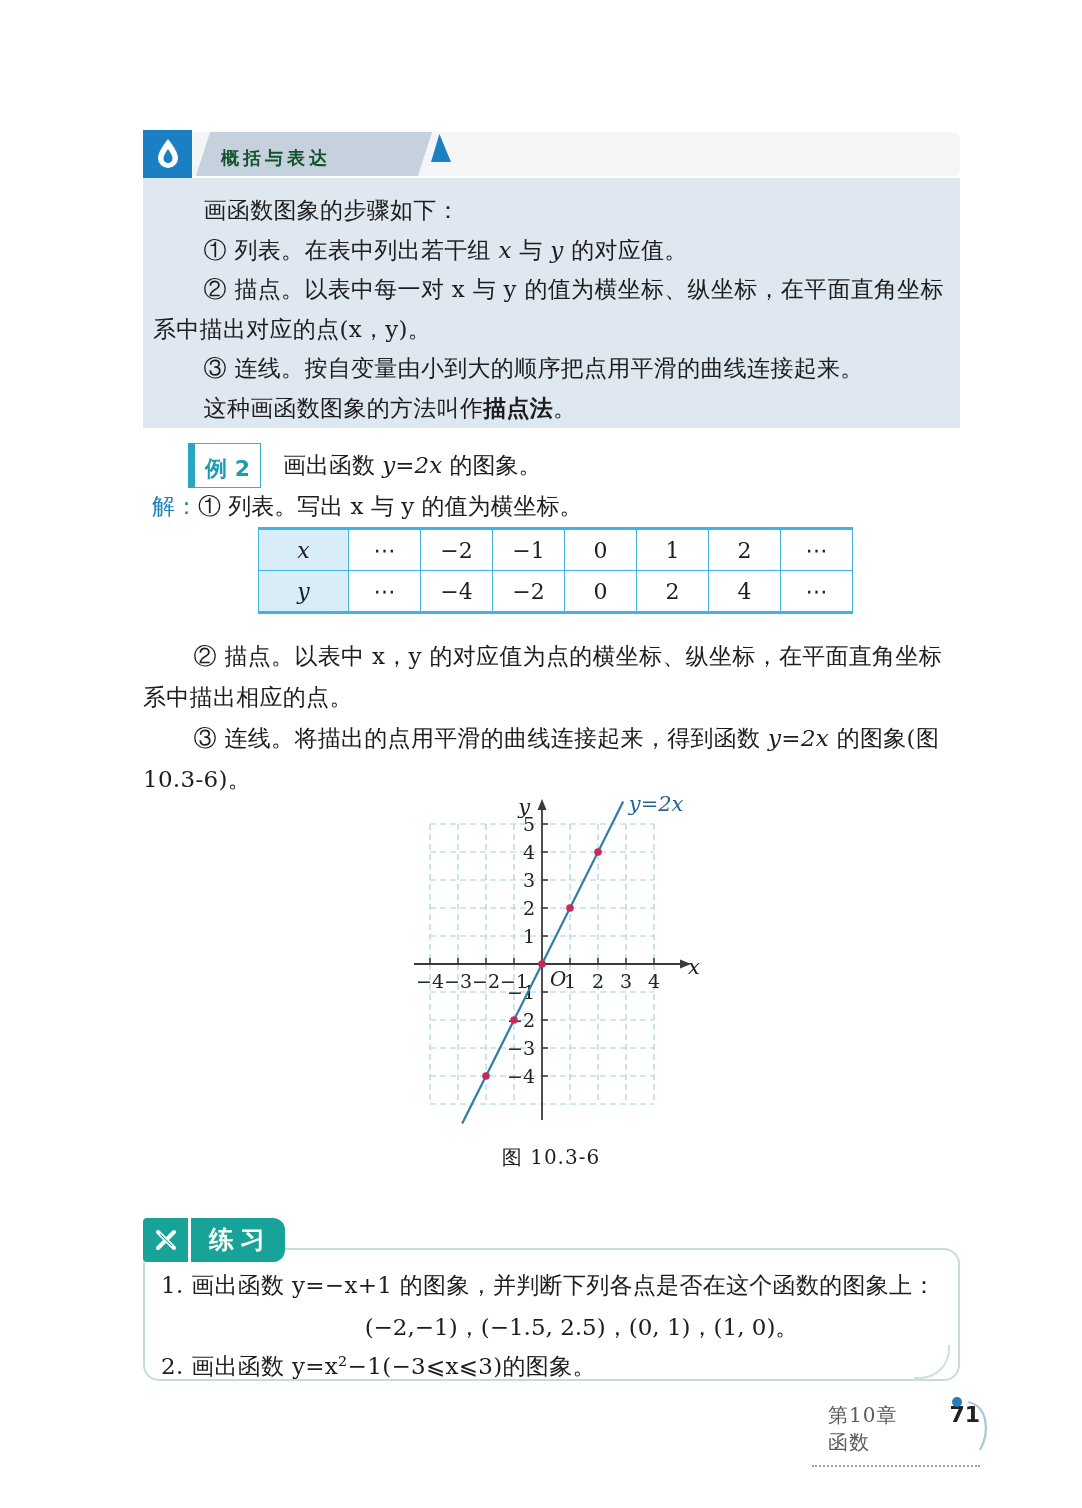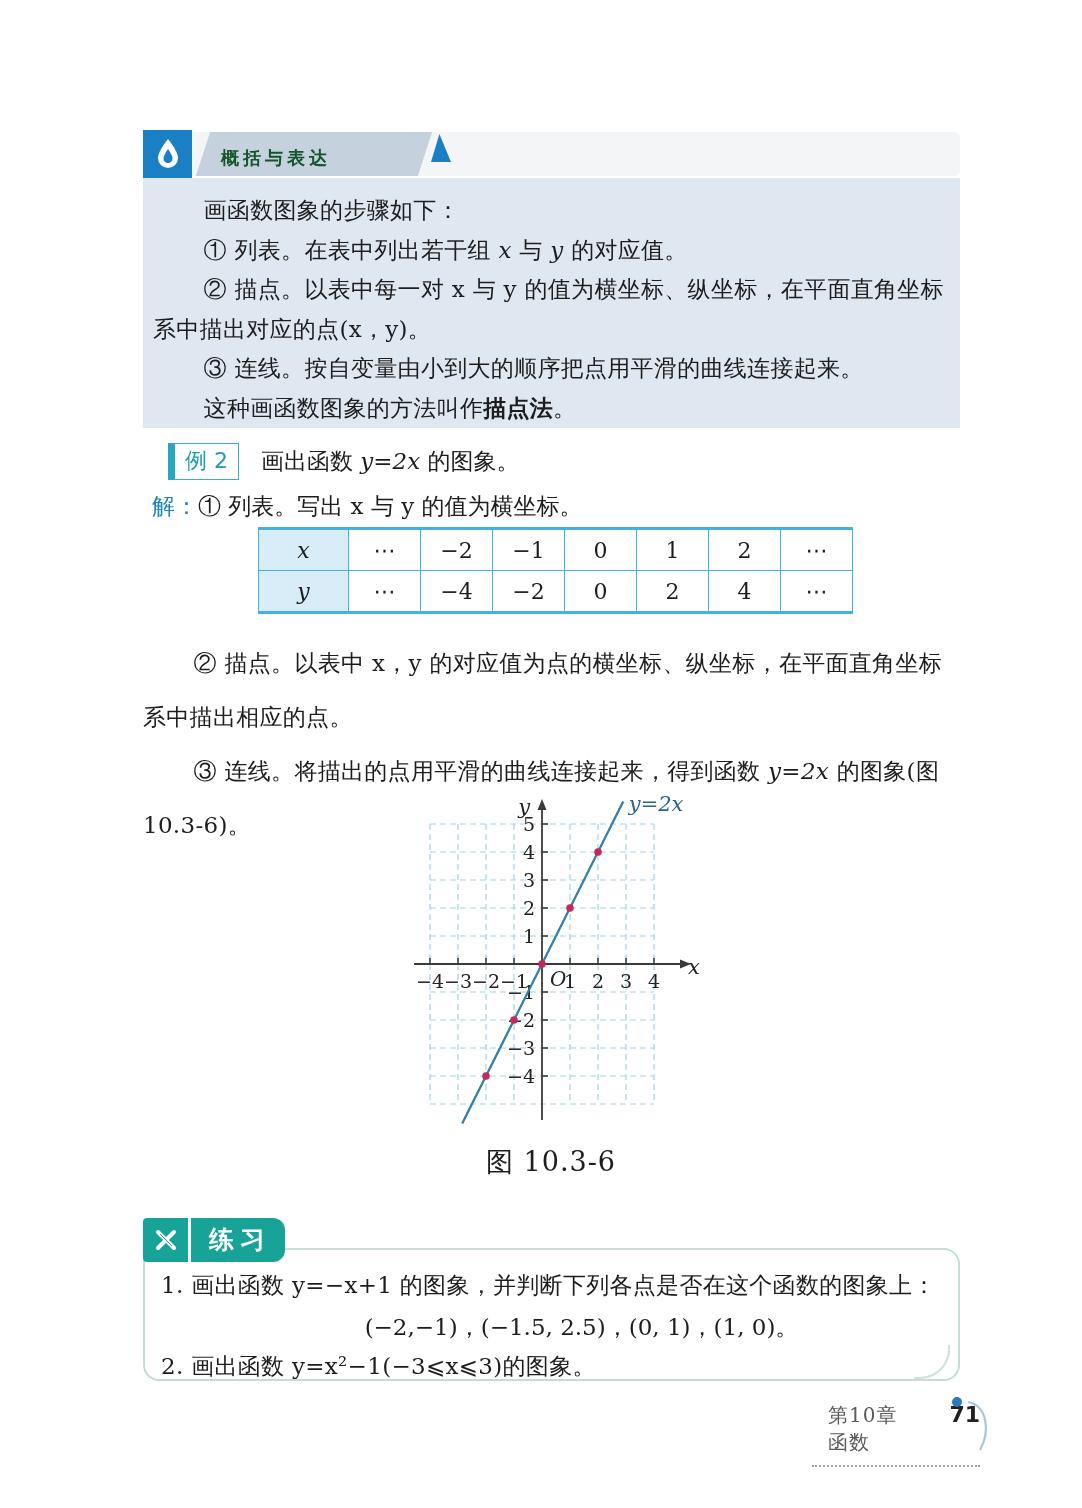--- a/index.html
+++ b/index.html
@@ -19,40 +19,40 @@
   .banner-flag { position:absolute; left:288px; top:4px; width:20px; height:28px; background:#1b7fc4; clip-path:polygon(42% 0, 100% 100%, 0 100%); }
 
   
   .summary-box { position:absolute; left:143px; top:178px; width:817px; height:250px; background:#dfe8f0; padding:13px 8px 0 10px; }
   .summary-box p { font-size:23px; line-height:39.5px; text-indent:2.2em; letter-spacing:0.3px; }
   .summary-box .vr { font-style:italic; }
   .summary-box b { font-family:Liberation Mono, monospace; font-weight:bold; }
 
   
   .example-line { position:absolute; left:143px; top:443px; width:817px; display:flex; align-items:center; }
-  .example-badge { margin-left:25px; border:1.5px solid #3aaec6; border-left:7px solid #2ba6c0; padding:2px 10px 3px 10px; color:#1f9ab4; font-family:"DejaVu Sans","Liberation Sans",sans-serif; font-size:22px; }
+  .example-badge { margin-left:45px; border:1.5px solid #3aaec6; border-left:7px solid #2ba6c0; padding:10px 10px 3px 10px; color:#1f9ab4; font-family:"DejaVu Sans","Liberation Sans",sans-serif; font-size:22px;font-weight:bold; }
   .example-title { margin-left:22px; font-size:23px; }
   .math { font-style:italic; }
   .solution-line { position:absolute; left:143px; top:491px; width:817px; padding-left:9px; font-size:23px; }
   .solution-label { color:#1c84b8; }
 
   
   .value-table { position:absolute; left:258px; top:527px; border-collapse:collapse; }
   .value-table td { width:72px; height:42px; border:1.5px solid #41b2e2; text-align:center; font-size:22px; }
   .value-table td.rowhead { width:90px; background:#d9edf8; font-style:italic; }
   .value-table tr:first-child td { border-top:3px solid #41b2e2; }
   .value-table tr:last-child td { border-bottom:3px solid #41b2e2; }
 
   
   .steps { position:absolute; left:143px; top:636px; width:817px; }
-  .steps p { font-size:23px; line-height:54px; text-indent:2.2em; letter-spacing:0.3px; }
+  .steps p { font-size:23px; line-height:41px; text-indent:2.2em; letter-spacing:0.3px; }
 
   
   .graph-wrap { position:absolute; left:396px; top:788px; width:310px; height:352px; }
-  .figure-caption { position:absolute; left:396px; top:1144px; width:310px; text-align:center; font-size:27px; letter-spacing:1px; }
+  .figure-caption { position:absolute; left:396px; top:1144px; width:310px; text-align:center; font-size:20px; letter-spacing:1px; }
 
   
   .practice { position:absolute; left:143px; top:1218px; width:817px; height:163px; }
   .p-box { position:absolute; left:0; top:30px; right:0; bottom:0; border:2px solid #c5dcd9; border-radius:16px; background:#fff; }
   .p-fold { position:absolute; right:8px; bottom:0; width:36px; height:34px; border-bottom:2px solid #cfe0de; border-right:2px solid #cfe0de; border-bottom-right-radius:30px; }
   .p-tab { position:absolute; left:0; top:0; height:44px; display:flex; }
   .p-icon { width:45px; height:44px; background:#17a398; border-radius:4px 0 0 4px; display:flex; align-items:center; justify-content:center; }
   .p-gap { width:3px; background:#ffffff; }
   .p-label { background:#17a398; color:#fff; font-family:"DejaVu Sans","Liberation Sans",sans-serif; font-weight:bold; font-size:25px; letter-spacing:6px; line-height:44px; padding:0 14px 0 18px; border-radius:0 12px 12px 0; }
   .p-item1 { position:absolute; left:18px; top:52px; font-size:23px; letter-spacing:0.3px; }

